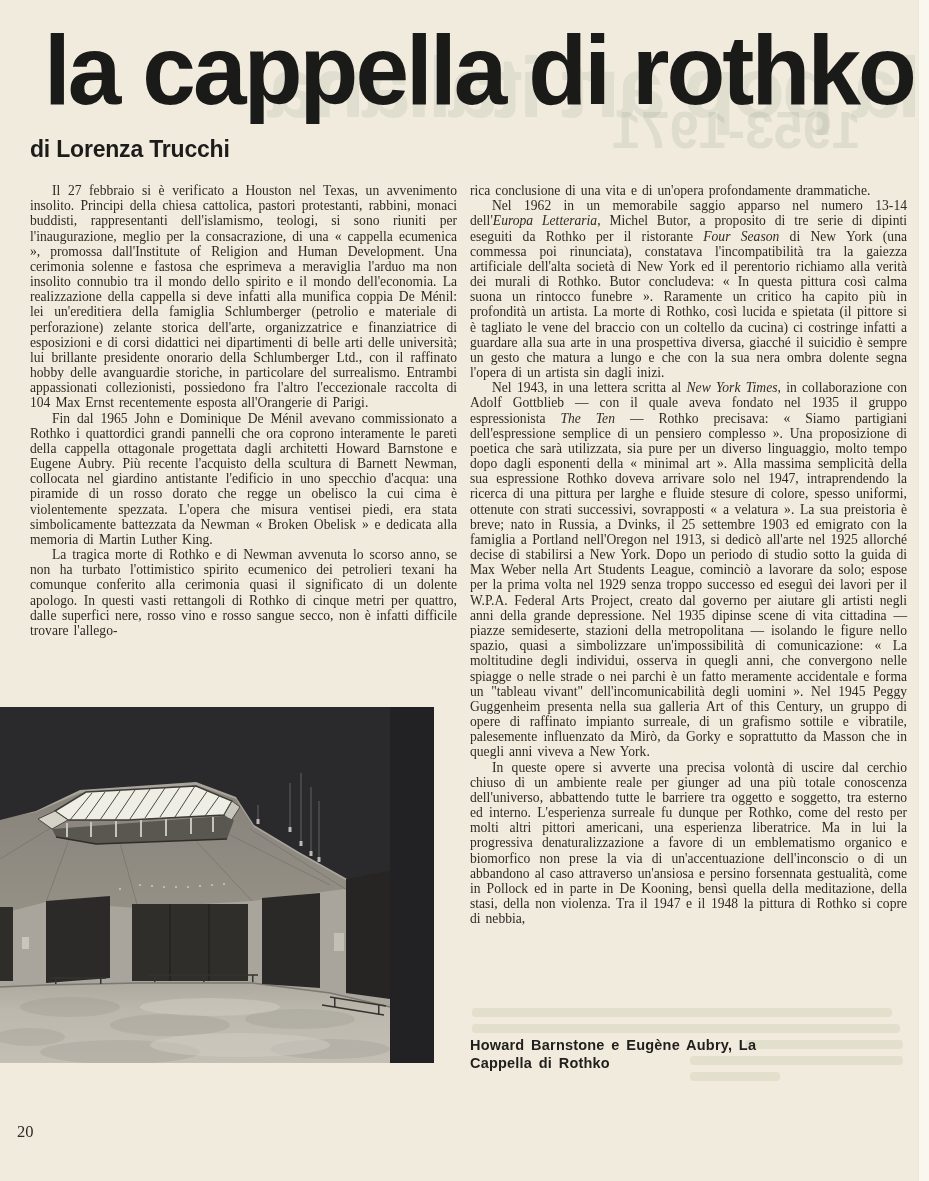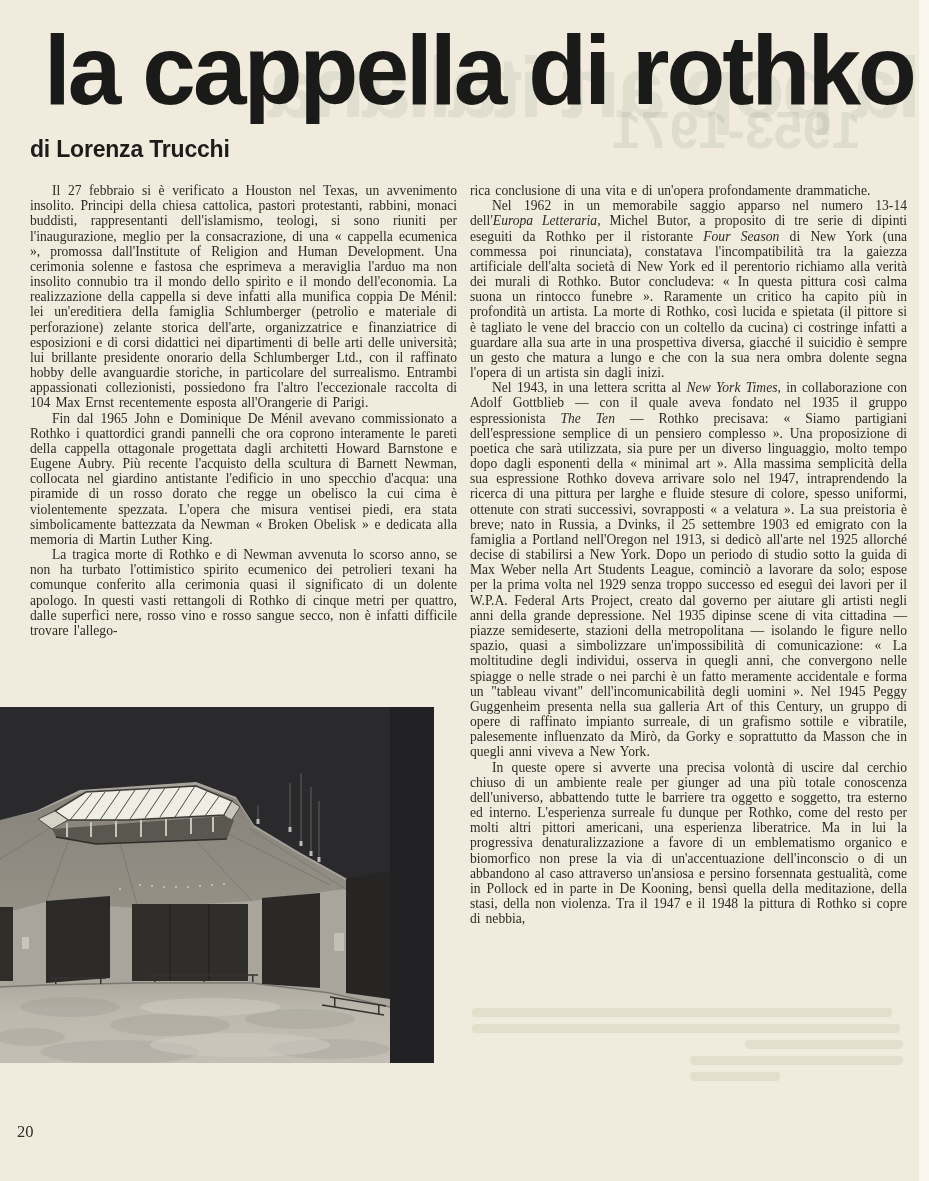--- a/index.html
+++ b/index.html
@@ -203,16 +203,20 @@
         <rect x="203" y="268" width="1.5" height="7"></rect>
         <rect x="252" y="268" width="1.5" height="7"></rect>
         <rect x="55" y="271" width="1.5" height="6"></rect>
         <rect x="100" y="271" width="1.5" height="6"></rect>
         <rect x="334" y="291" width="1.5" height="9"></rect>
         <rect x="378" y="298" width="1.5" height="10"></rect>
       </g>
     </svg>
   </div>
 
+  <div class="caption">
+    <div>Howard Barnstone e Eugène Aubry, La</div>
+    <div>Cappella di Rothko</div>
+  </div>
 
   <div class="page-number">20</div>
 
 </div>
 
 </body></html>

